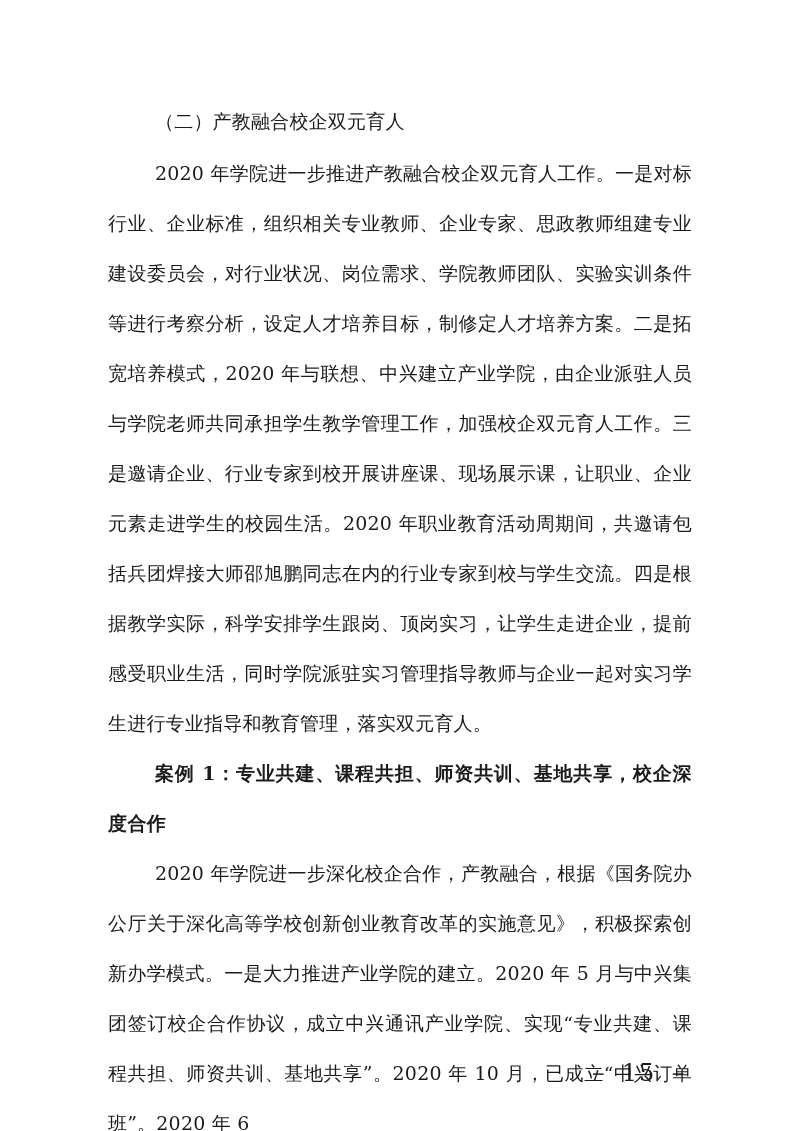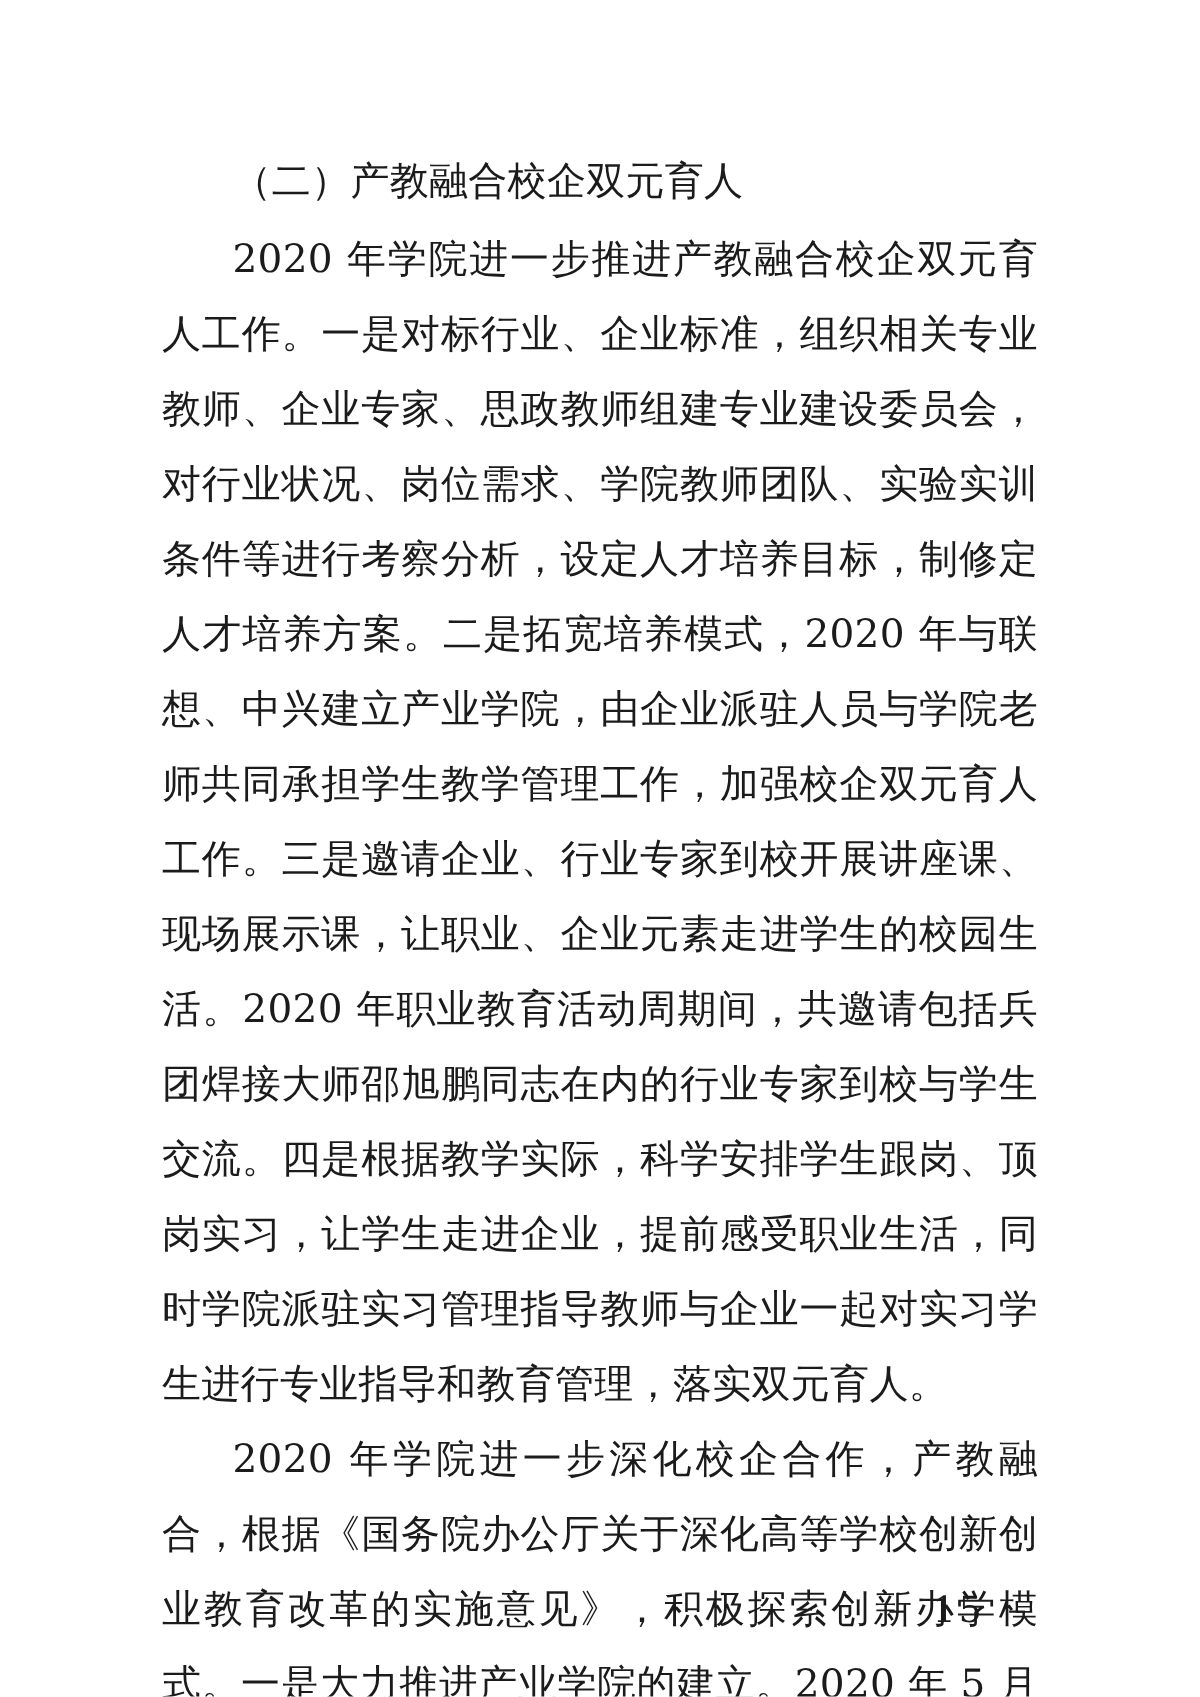--- a/index.html
+++ b/index.html
@@ -22,21 +22,21 @@
     width: 800px;
     height: 1131px;
     box-sizing: border-box;
     padding: 96px 108px 60px 108px;
   }
   .doc-body {
     width: 584px;
   }
   p {
     margin: 0;
-    font-size: 26px;
+    font-size: 19px;
     line-height: 50px;
     text-align: justify;
     text-justify: inter-ideograph;
     letter-spacing: 0.2px;
   }
   .heading-sub {
     text-indent: 47px;
     margin-bottom: 2px;
   }
   .para {
@@ -60,19 +60,20 @@
 </head>
 <body>
 
 <div class="page">
   <div class="doc-body">
 
     <p class="heading-sub">（二）产教融合校企双元育人</p>
 
     <p class="para">2020 年学院进一步推进产教融合校企双元育人工作。一是对标行业、企业标准，组织相关专业教师、企业专家、思政教师组建专业建设委员会，对行业状况、岗位需求、学院教师团队、实验实训条件等进行考察分析，设定人才培养目标，制修定人才培养方案。二是拓宽培养模式，2020 年与联想、中兴建立产业学院，由企业派驻人员与学院老师共同承担学生教学管理工作，加强校企双元育人工作。三是邀请企业、行业专家到校开展讲座课、现场展示课，让职业、企业元素走进学生的校园生活。2020 年职业教育活动周期间，共邀请包括兵团焊接大师邵旭鹏同志在内的行业专家到校与学生交流。四是根据教学实际，科学安排学生跟岗、顶岗实习，让学生走进企业，提前感受职业生活，同时学院派驻实习管理指导教师与企业一起对实习学生进行专业指导和教育管理，落实双元育人。</p>
 
+    <p class="case-title">案例 1：专业共建、课程共担、师资共训、基地共享，校企深度合作</p>
 
     <p class="para">2020 年学院进一步深化校企合作，产教融合，根据《国务院办公厅关于深化高等学校创新创业教育改革的实施意见》，积极探索创新办学模式。一是大力推进产业学院的建立。2020 年 5 月与中兴集团签订校企合作协议，成立中兴通讯产业学院、实现“专业共建、课程共担、师资共训、基地共享”。2020 年 10 月，已成立“中兴订单班”。2020 年 6</p>
 
   </div>
 
   <div class="page-number">－ 15 －</div>
 </div>
 
 </body></html>

